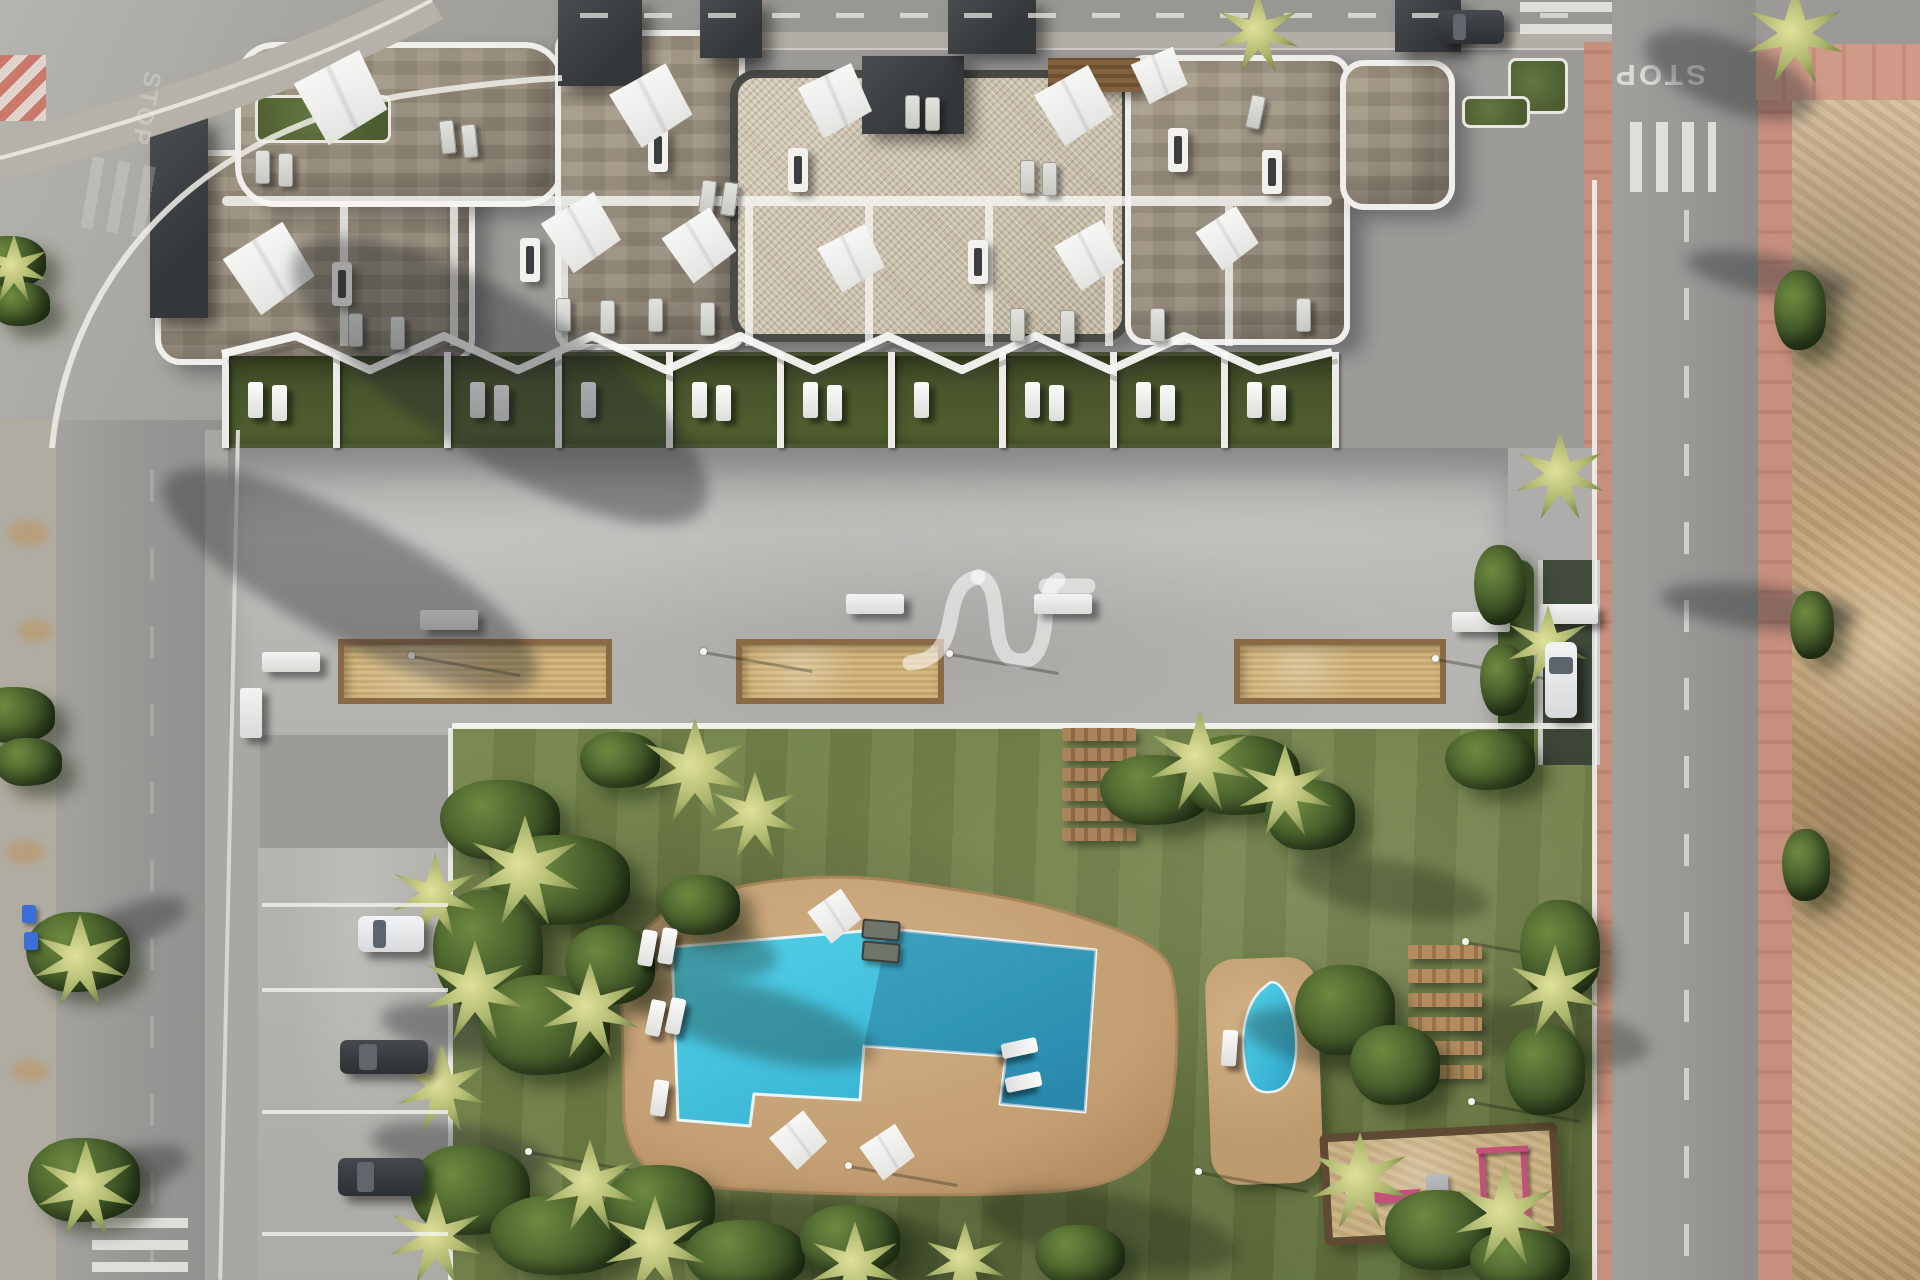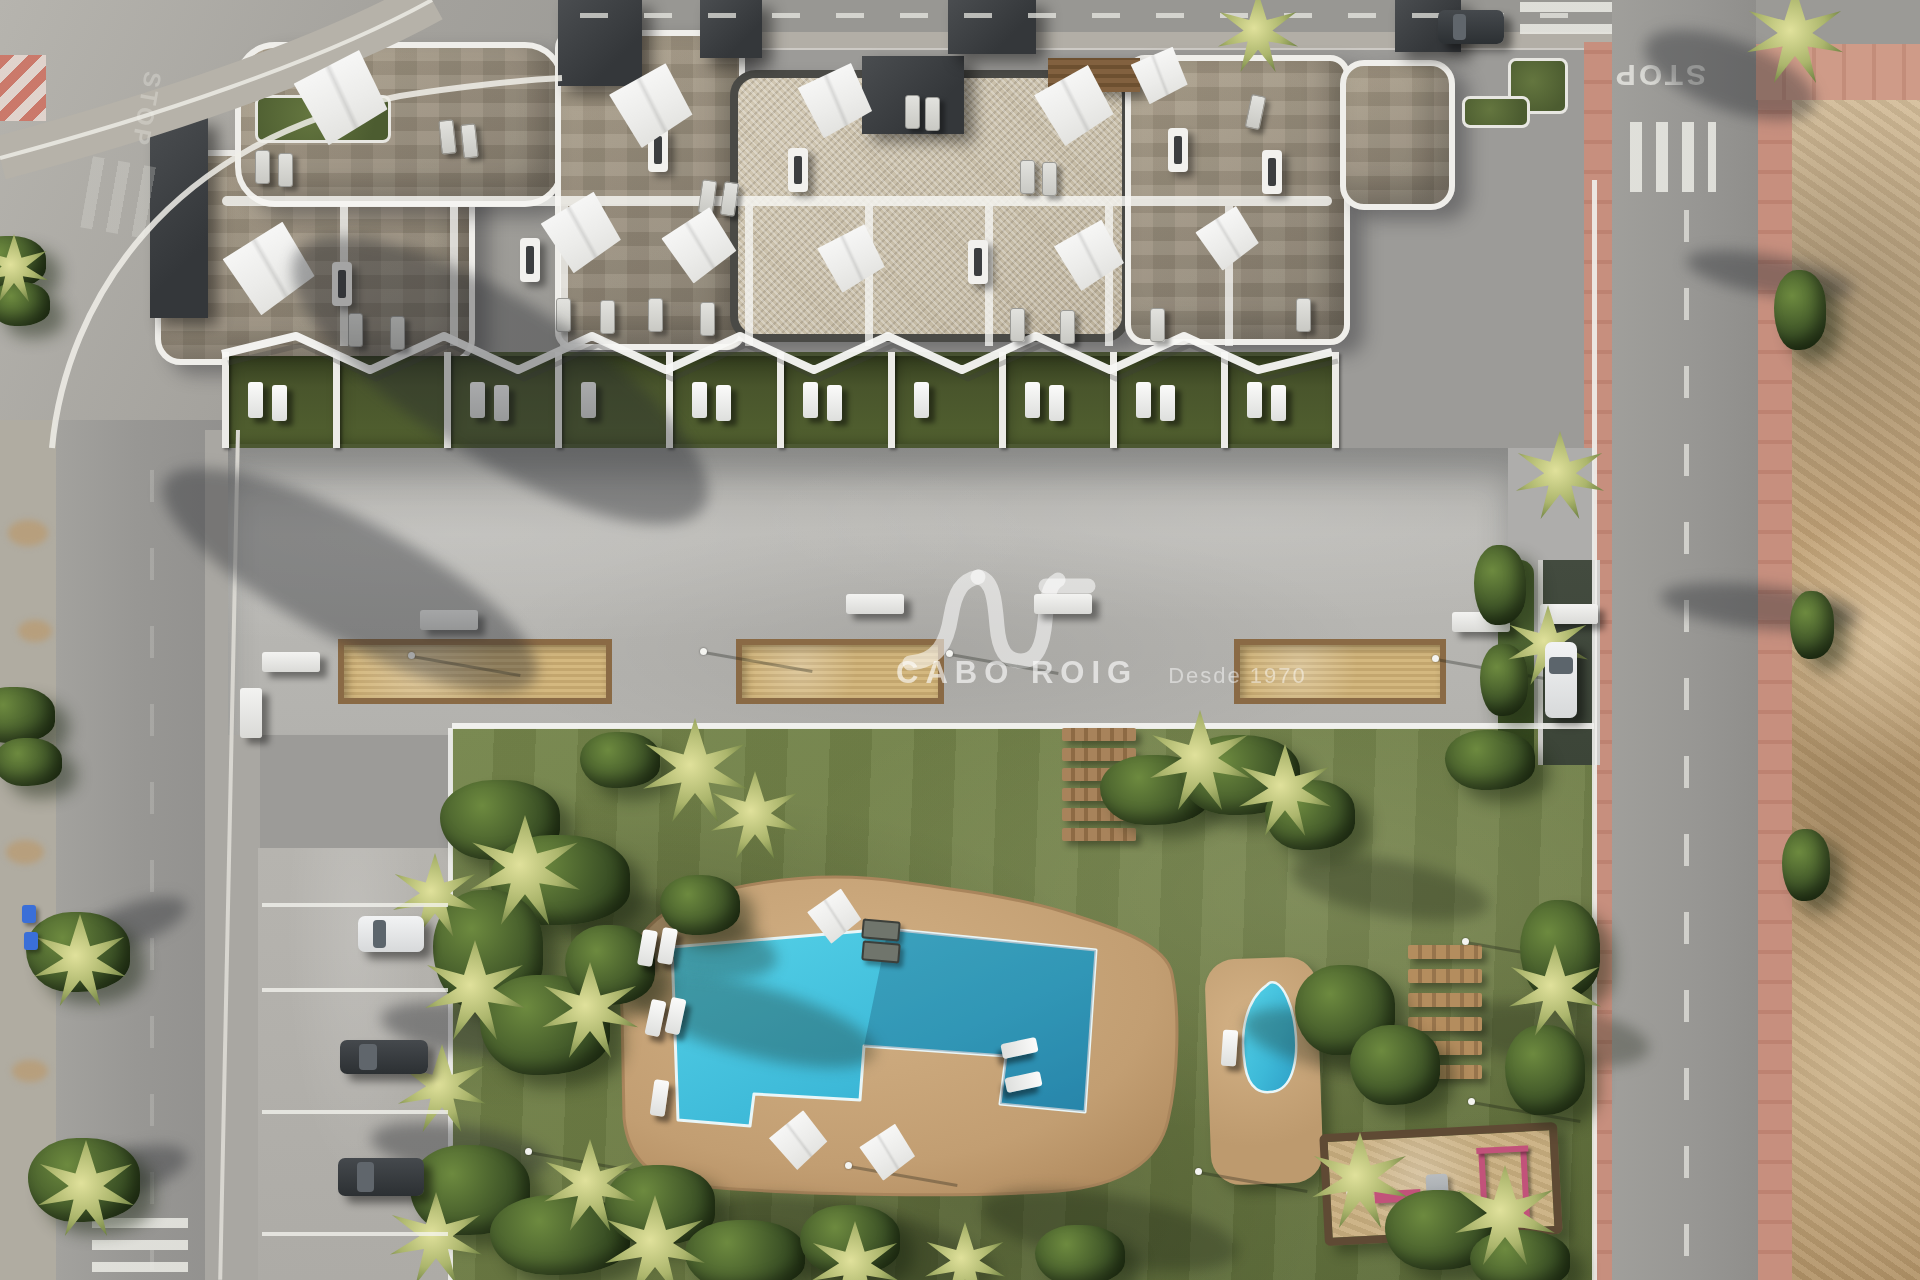--- a/index.html
+++ b/index.html
@@ -201,23 +201,20 @@
     <g id="logoG" fill="none" stroke="rgba(255,255,255,.55)" stroke-width="15" stroke-linecap="round">
       <path id="logoA" d="M 910 663 C 938 661 947 642 951 616 C 955 592 962 580 978 577"></path>
         <path id="logoB" d="M 978 577 C 993 579 995 601 997 626 C 999 650 1006 661 1021 661 C 1037 661 1043 645 1045 621 C 1047 598 1049 585 1058 580"></path>
         <path id="logoC" d="M 1046 586 L 1088 586"></path>
     </g>
   </svg>
 
   <div class="stop-text" style="left:1636px;top:58px;width:70px;text-align:center;"><span>STOP</span></div>
   <div class="stop-text stop-faded" style="left:112px;top:92px;width:70px;text-align:center;"><span>STOP</span></div>
 
-  <div class="wm-text" style="left:896px;top:655px;">
-    <span class="wm-brand">CABO ROIG</span><span class="wm-tag">Desde 1970</span>
-  </div>
 <div class="gen wing stone under" style="left: 155px; top: 150px; width: 320px; height: 215px; border-radius: 26px;"></div>
     <div class="gen wing stone under" style="left: 235px; top: 42px; width: 330px; height: 165px; border-radius: 40px;"></div>
     <div class="gen wing stone under" style="left: 555px; top: 30px; width: 190px; height: 320px; border-radius: 18px;"></div>
     <div class="gen wing pebble under" style="left: 730px; top: 70px; width: 400px; height: 272px; border-radius: 26px;"></div>
     <div class="gen wing stone under" style="left: 1125px; top: 55px; width: 225px; height: 290px; border-radius: 20px;"></div>
     <div class="gen wing stone under" style="left: 1340px; top: 60px; width: 115px; height: 150px; border-radius: 24px;"></div>
     <div class="gen groof under" style="left: 255px; top: 95px; width: 130px; height: 42px;"></div>
     <div class="gen groof under" style="left: 1508px; top: 58px; width: 54px; height: 50px;"></div>
     <div class="gen groof under" style="left: 1462px; top: 96px; width: 62px; height: 26px;"></div>
     <div class="gen slab under" style="left: 558px; top: 0px; width: 84px; height: 86px;"></div>

